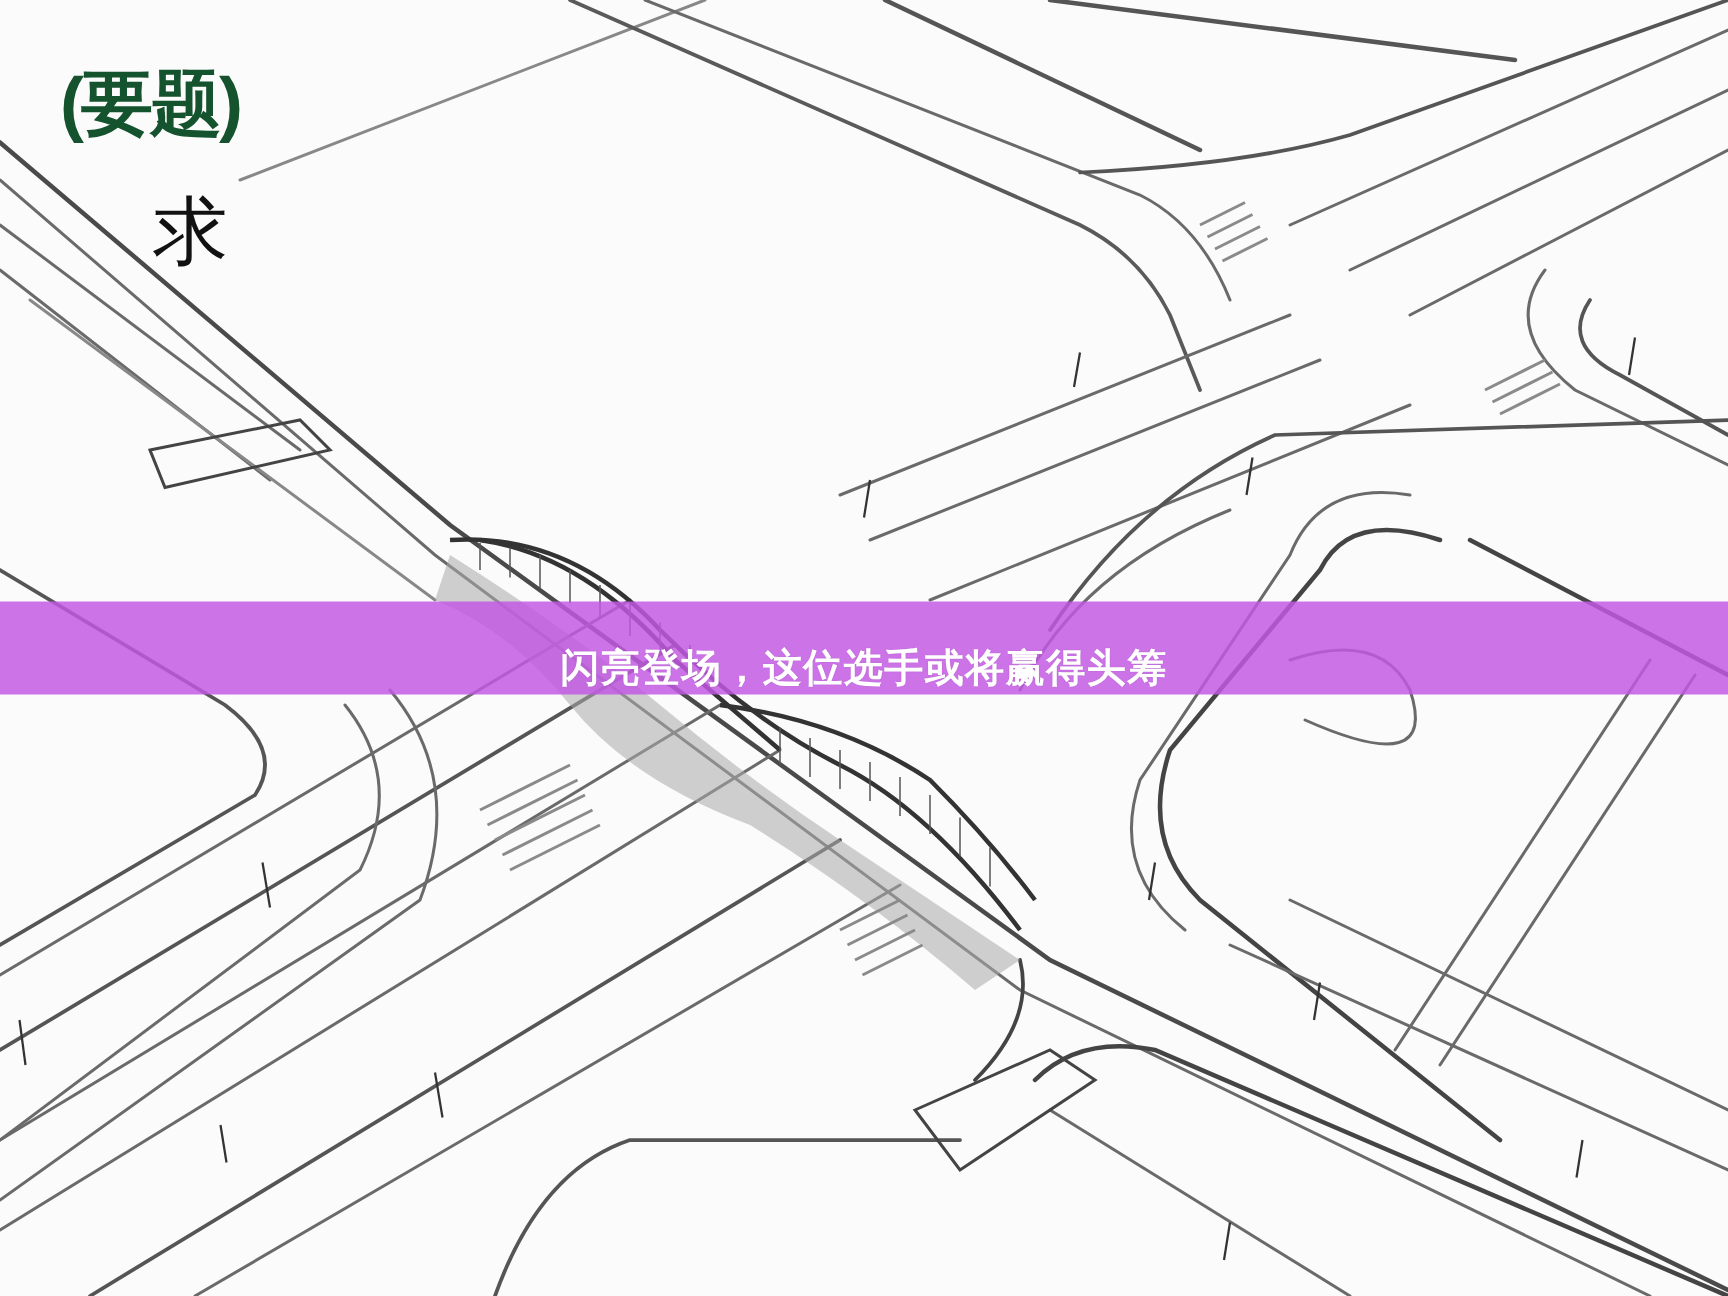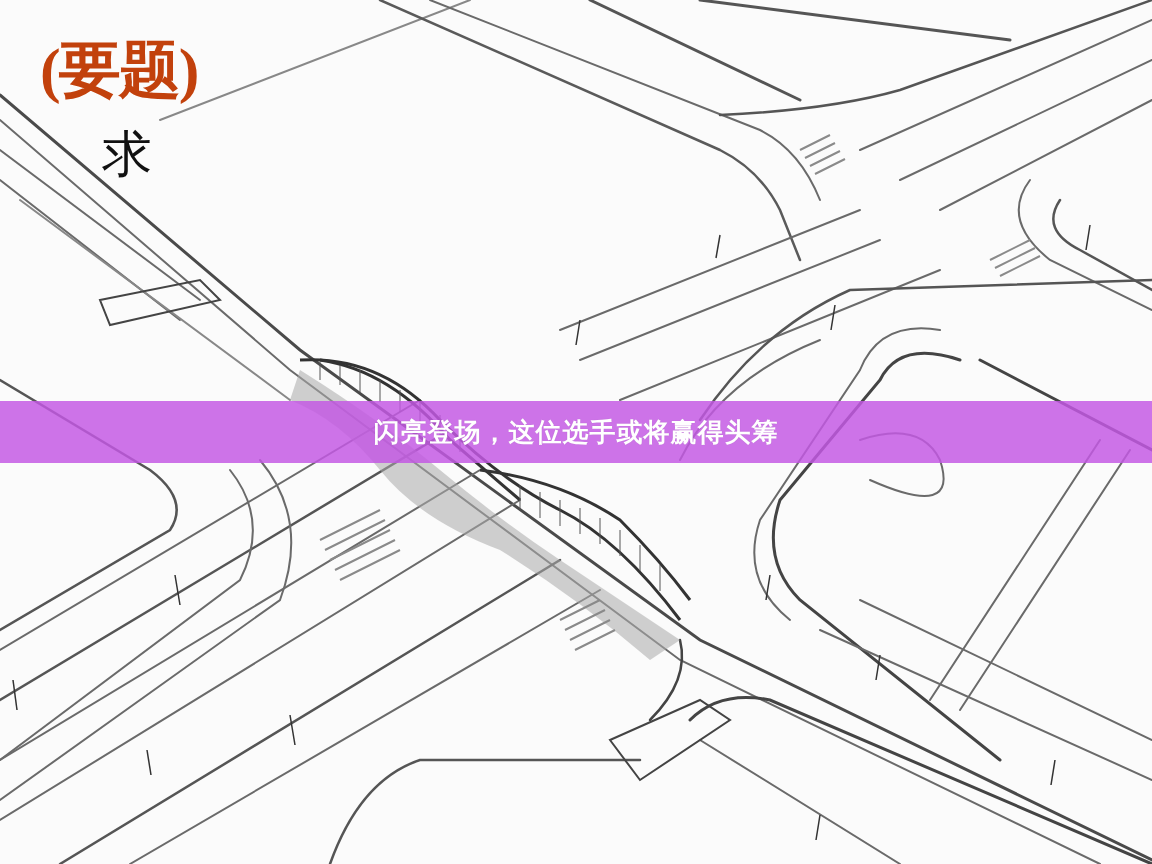--- a/index.html
+++ b/index.html
@@ -5,33 +5,33 @@
     html, body { margin: 0; padding: 0; }
     body {
       width: 1152px; height: 864px; overflow: hidden;
       background: #fbfbfb;
       font-family: "DejaVu Sans", sans-serif;
       position: relative;
     }
     .scene { position: absolute; left: 0; top: 0; width: 1152px; height: 864px; }
     .title {
       position: absolute; left: 40px; top: 30px;
-      font-family: Liberation Serif, serif;
-      font-weight: bold; font-size: 62px; line-height: 80px;
-      color: #c2410c; letter-spacing: -2px;
+      font-family: Liberation Sans, sans-serif;
+      font-weight: bold; font-size: 48px; line-height: 80px;
+      color: #14532d; letter-spacing: -2px;
     }
     .subtitle {
       position: absolute; left: 102px; top: 122px;
       font-family: "DejaVu Sans", sans-serif;
       font-size: 50px; line-height: 64px; color: #111;
     }
     .banner {
       position: absolute; left: 0; top: 401px; width: 1152px; height: 62px;
       background: rgba(196, 88, 228, 0.84);
-      display: flex; align-items: center; justify-content: center;
+      display: flex; align-items: flex-end; justify-content: center;
     }
     .banner-text {
       color: #ffffff; font-weight: bold; font-size: 26px;
       font-family: "DejaVu Sans", sans-serif;
       letter-spacing: 1px;
       text-shadow: 0 0 1px rgba(0,0,0,0.15);
     }
   </style>
 </head>
 <body>

